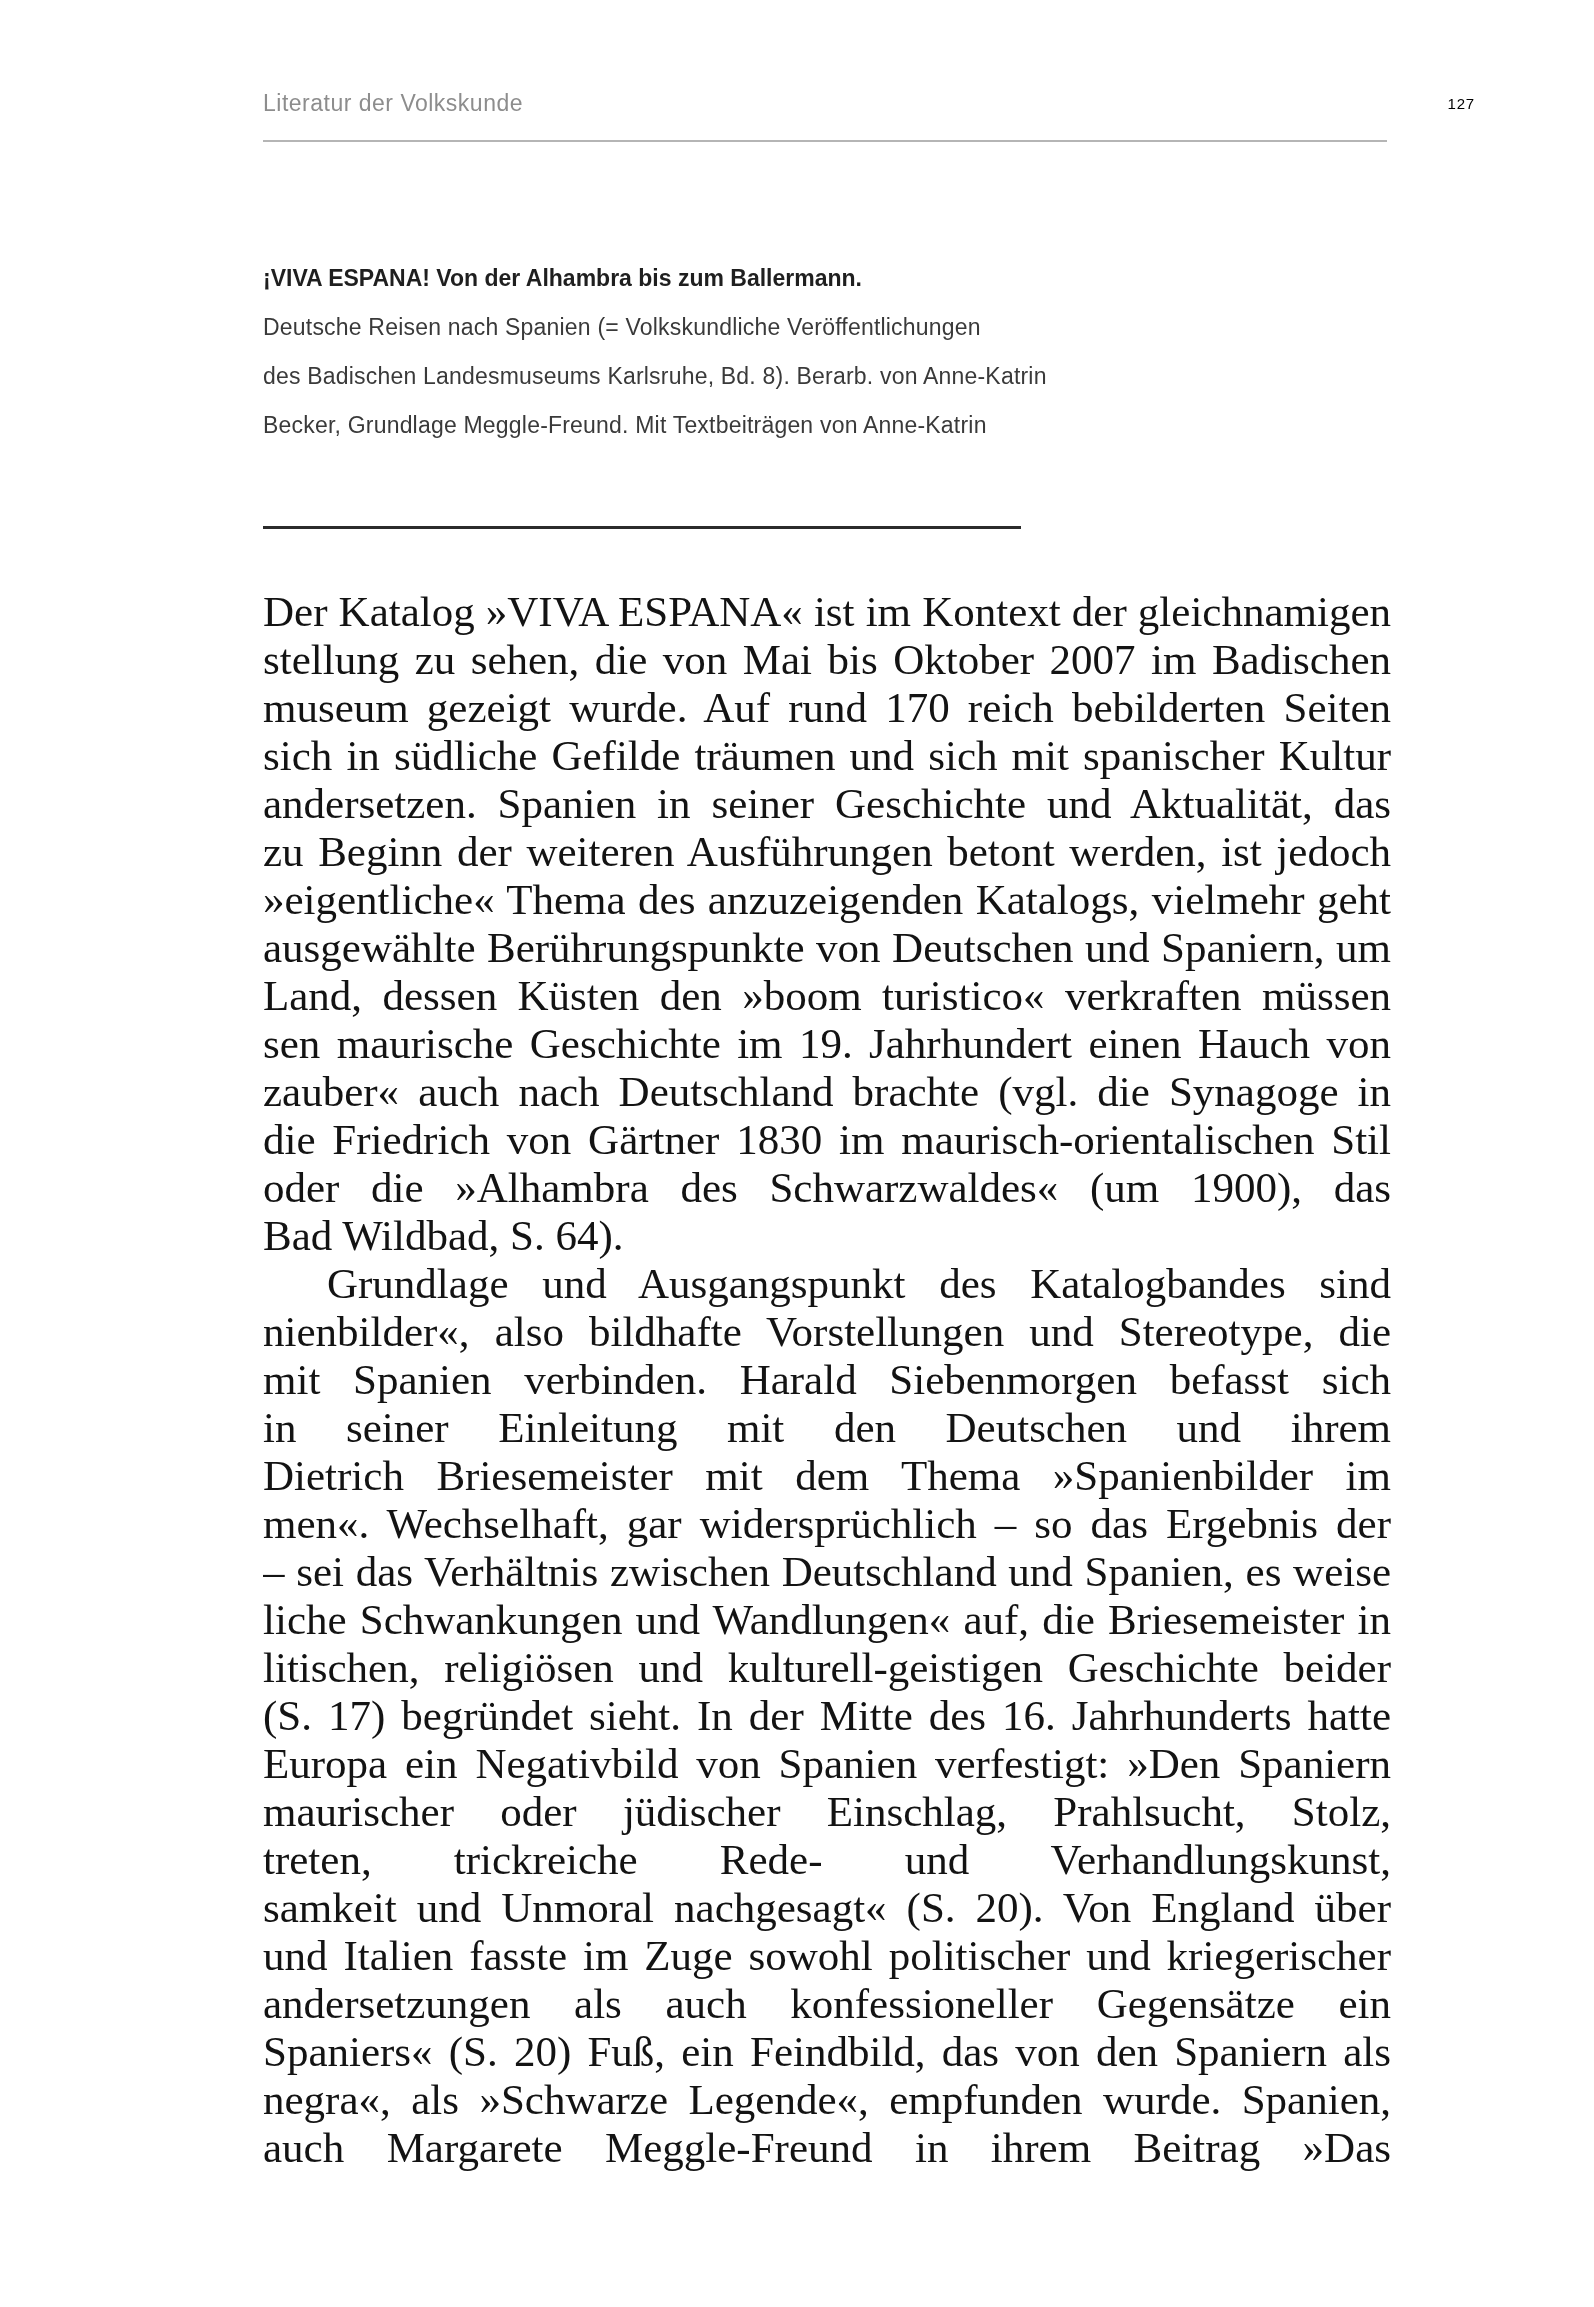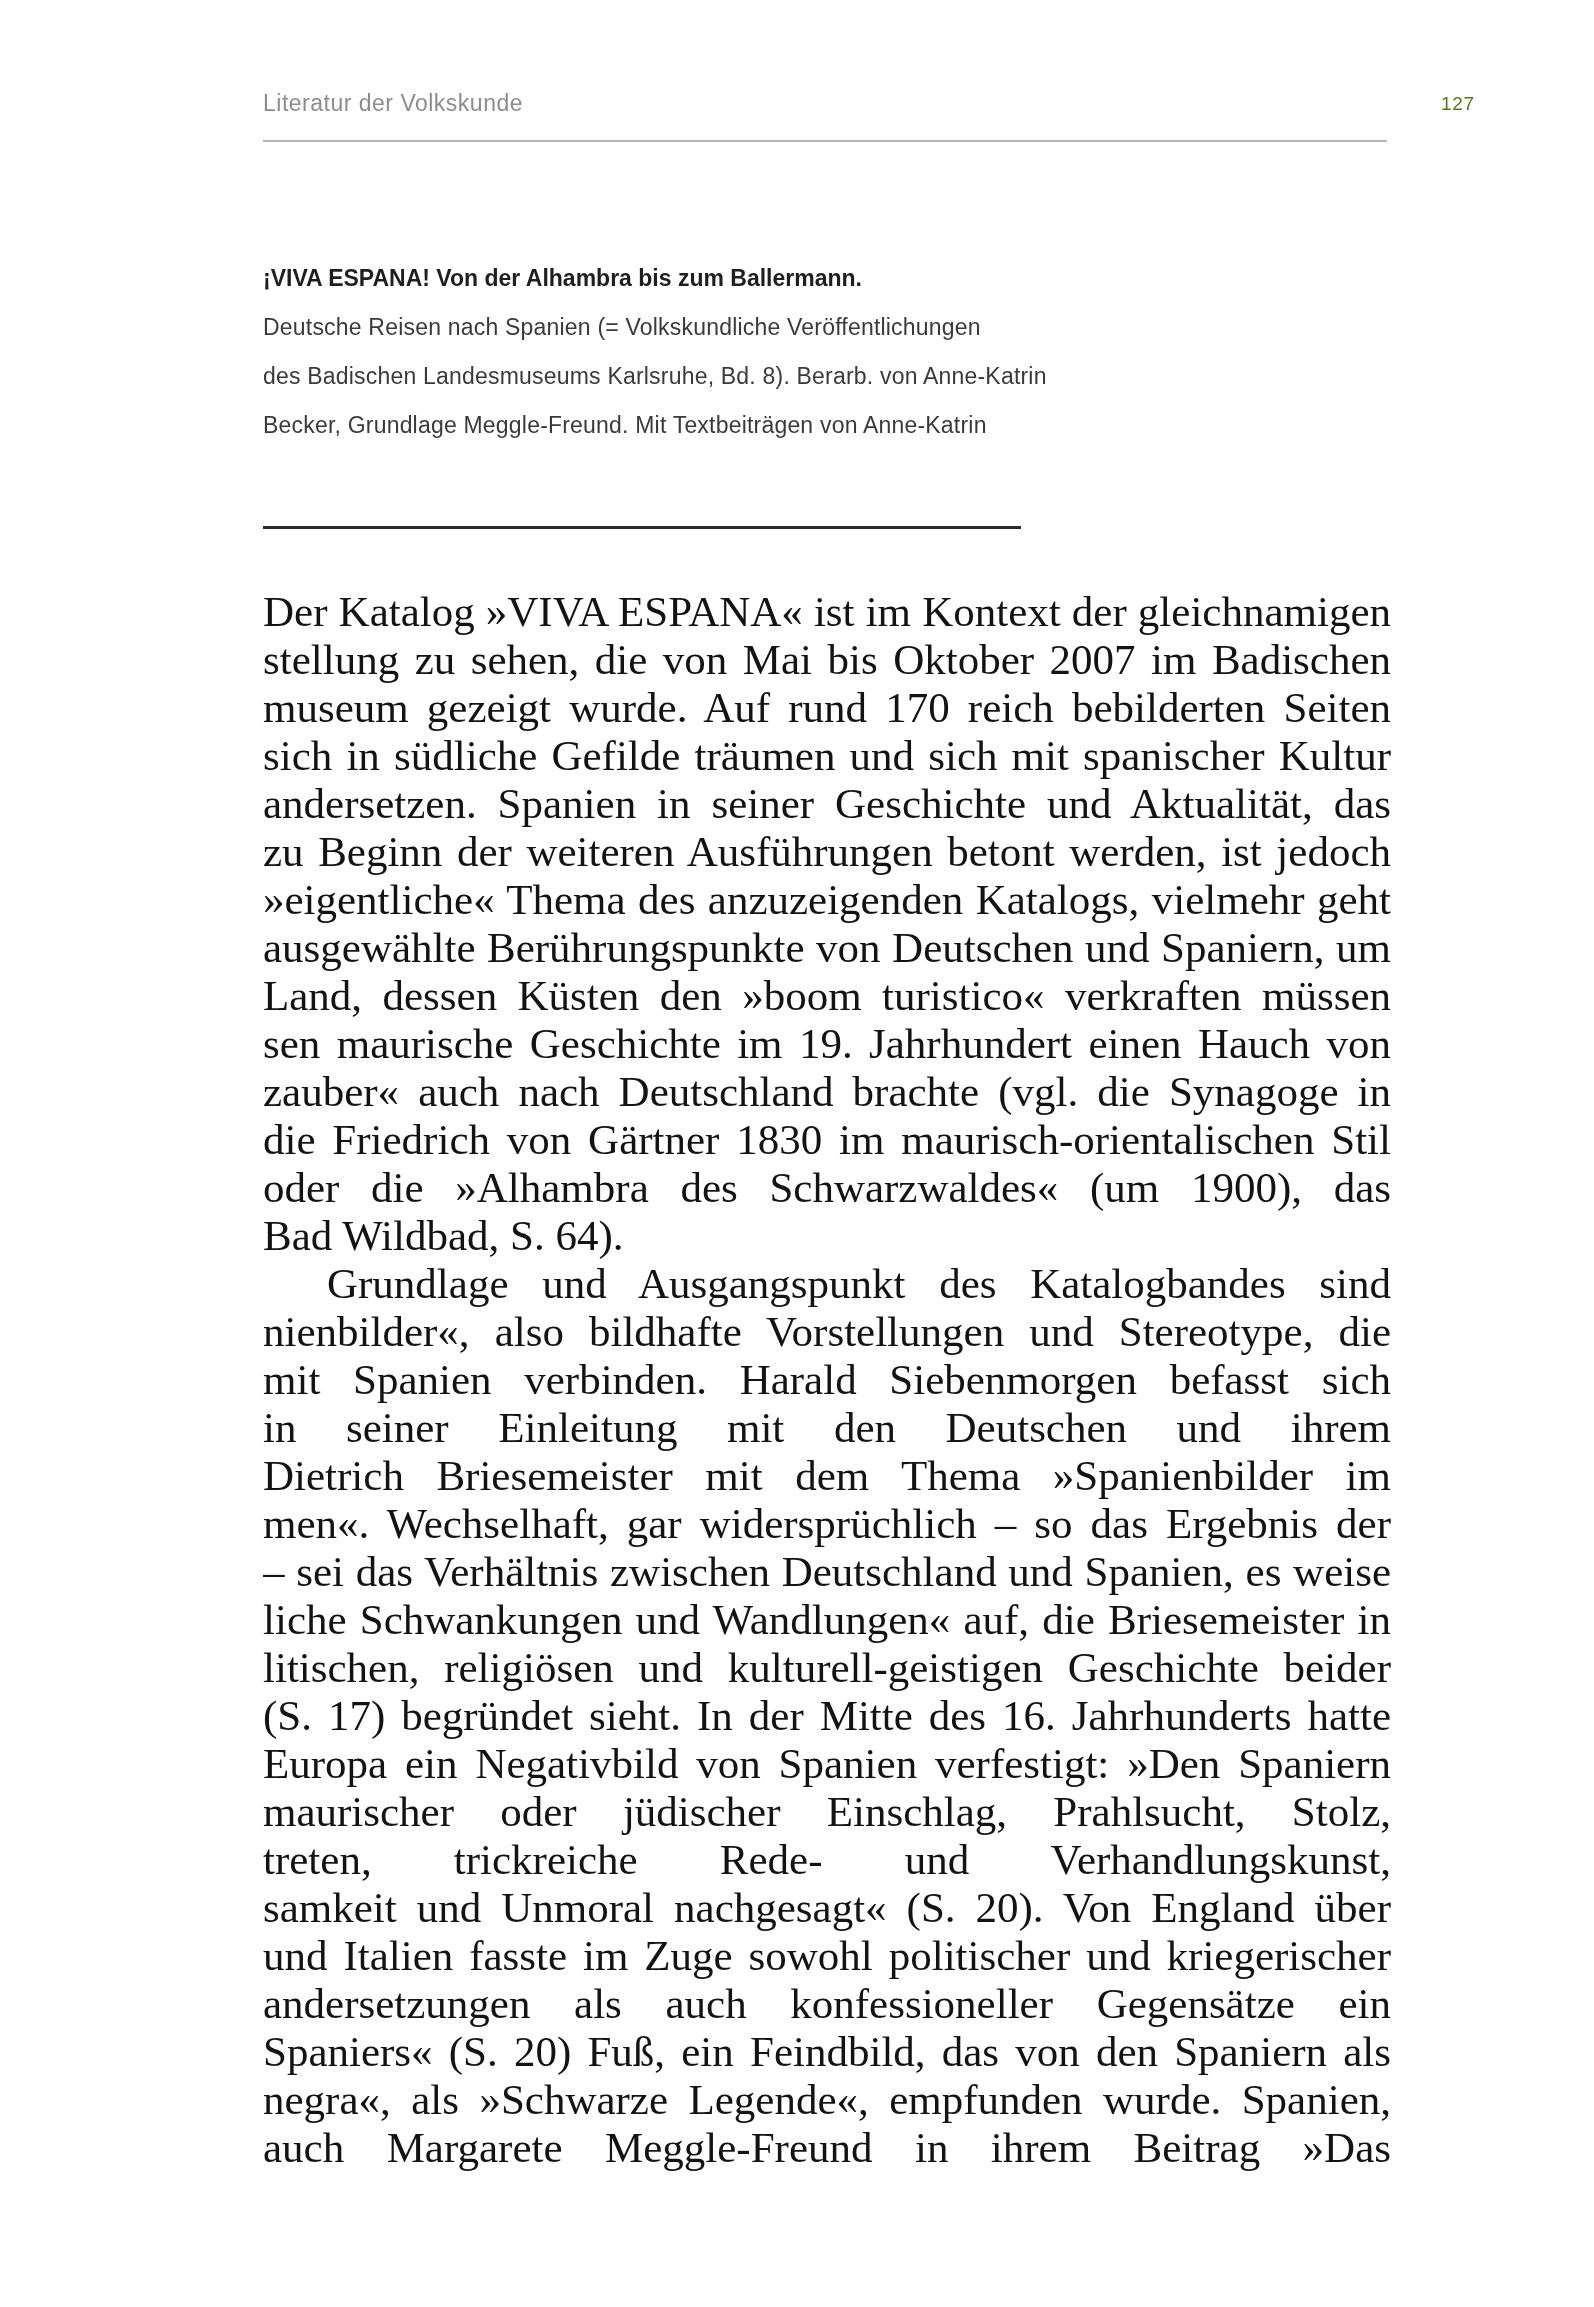--- a/index.html
+++ b/index.html
@@ -20,24 +20,24 @@
     font-size: 23px;
     line-height: 29px;
     letter-spacing: 0.5px;
     color: #8d8d8d;
     font-weight: 400;
   }
   .page-number {
     position: absolute;
     right: 120px;
     top: 89px;
-    font-size: 19px;
+    font-size: 15px;
     line-height: 29px;
     letter-spacing: 0.8px;
-    color: #4d7c0f;
+    color: #000000;
     font-weight: 400;
   }
   .header-rule {
     position: absolute;
     left: 263px;
     top: 140px;
     width: 1124px;
     height: 2.4px;
     background: #b5b5b5;
   }

